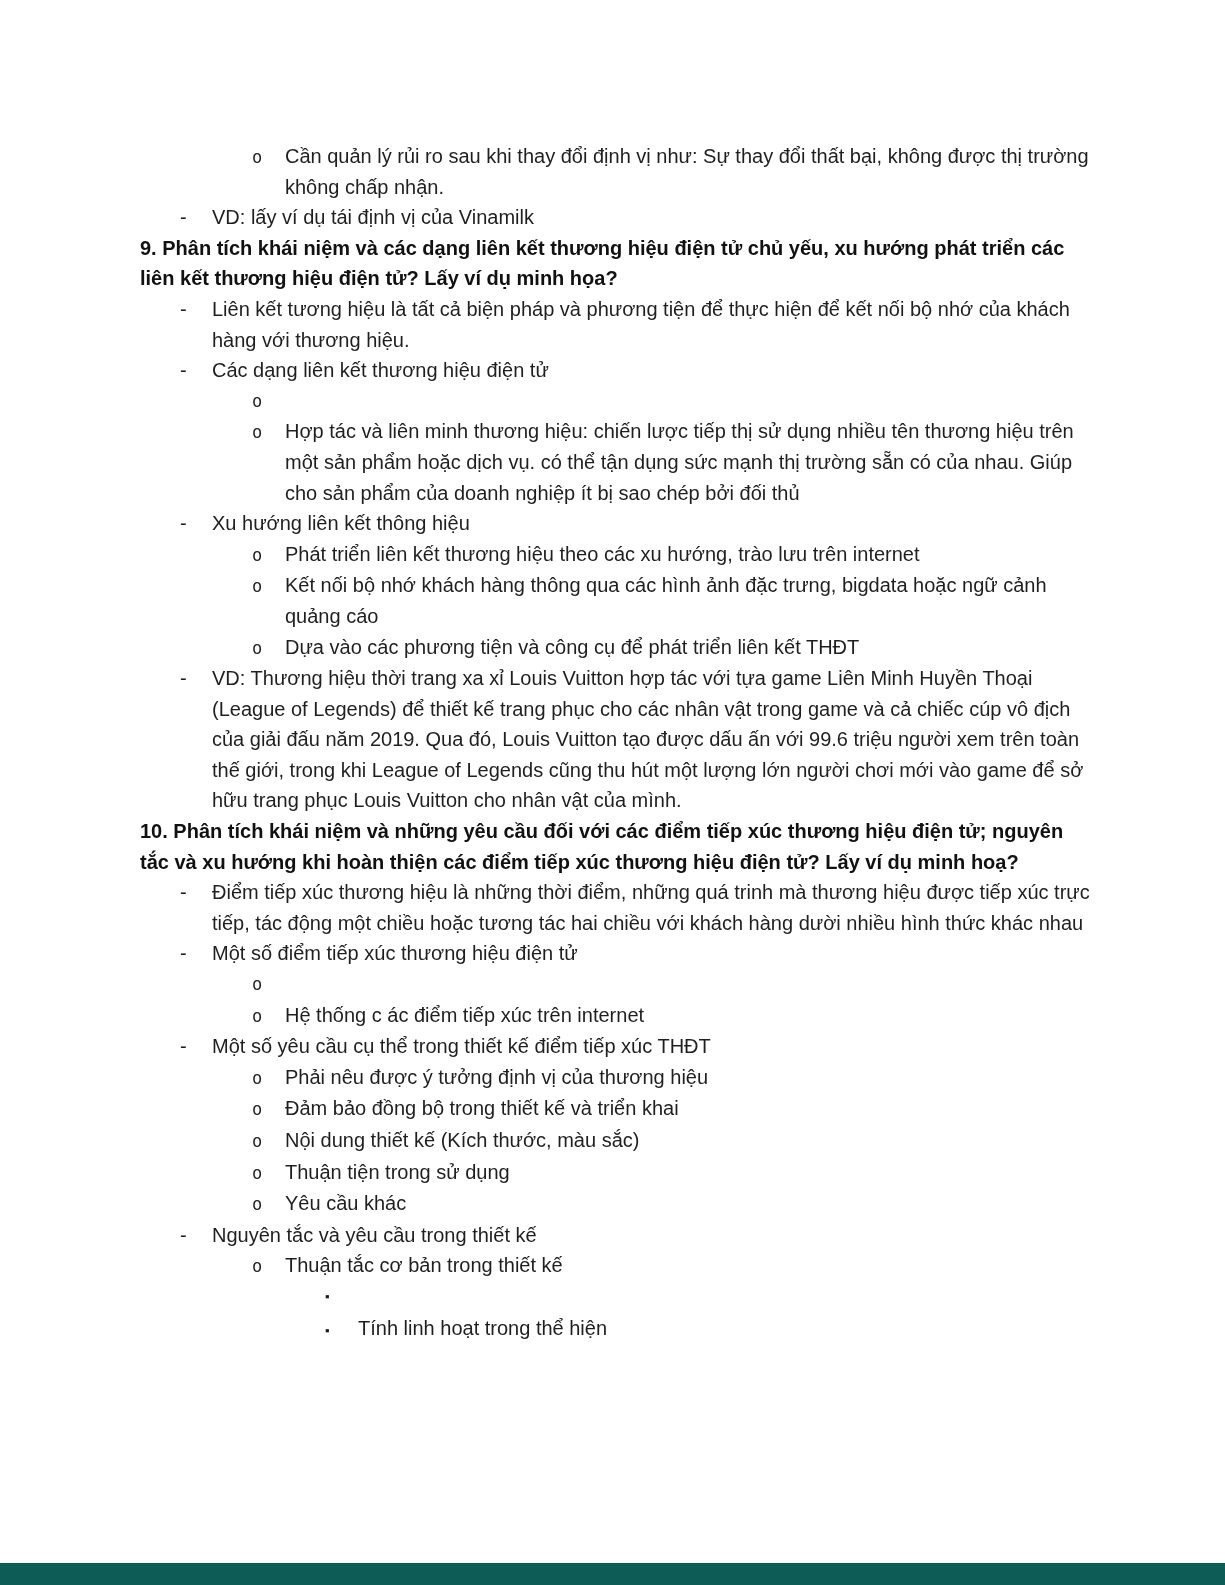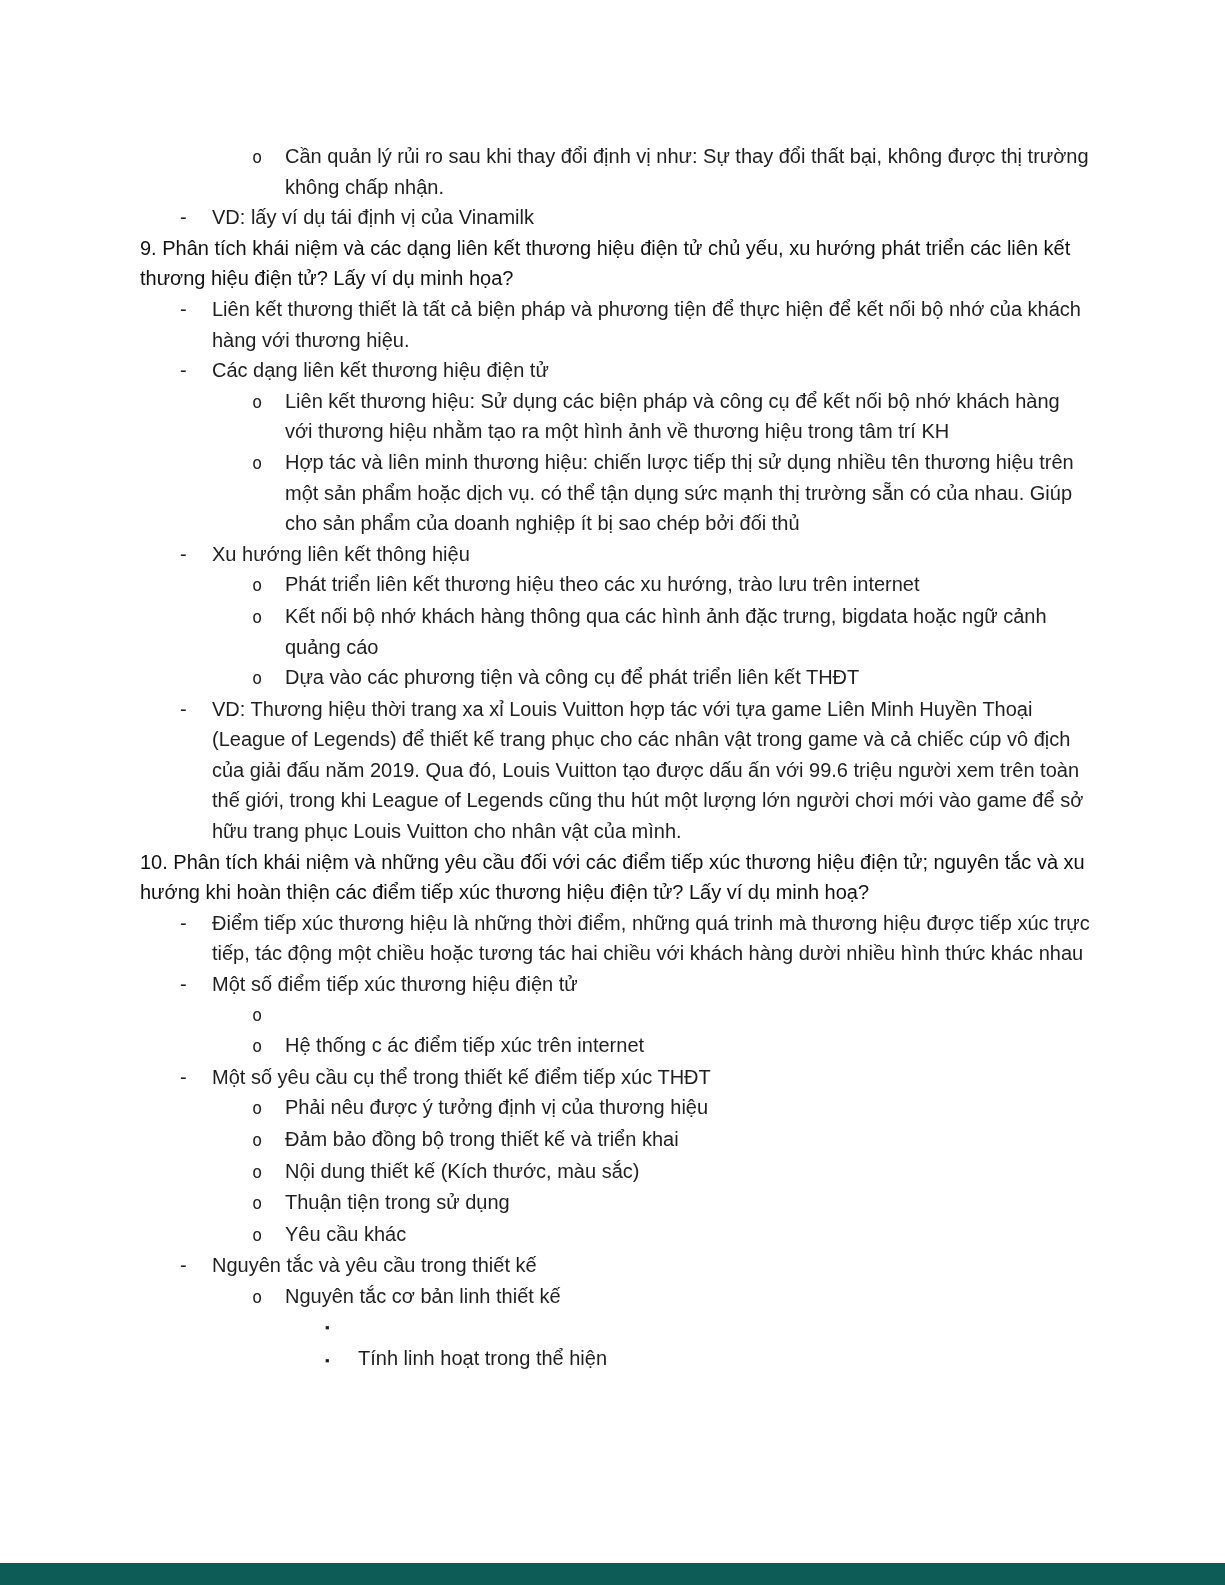--- a/index.html
+++ b/index.html
@@ -15,21 +15,21 @@
   }
   .doc {
     position: absolute;
     left: 140px;
     top: 141px;
     width: 952px;
     font-size: 20px;
     line-height: 30.6px;
   }
   .heading {
-    font-weight: normal;
+    font-weight: bold;
     color: #111111;
   }
   .li { display: flex; align-items: baseline; }
   .level1 { padding-left: 40px; }
   .level2 { padding-left: 112px; }
   .level3 { padding-left: 185px; }
   .marker { flex: 0 0 32px; }
   .m1 { flex-basis: 32px; }
   .m2 {
     flex-basis: 33px;
@@ -57,29 +57,28 @@
       <span class="marker m2">o</span>
       <span class="txt">Cần quản lý rủi ro sau khi thay đổi định vị như: Sự thay đổi thất bại, không được thị trường không chấp nhận.</span>
     </div>
     <div class="li level1">
       <span class="marker m1">-</span>
       <span class="txt">VD: lấy ví dụ tái định vị của Vinamilk</span>
     </div>
     <div class="heading">9. Phân tích khái niệm và các dạng liên kết thương hiệu điện tử chủ yếu, xu hướng phát triển các liên kết thương hiệu điện tử? Lấy ví dụ minh họa?</div>
     <div class="li level1">
       <span class="marker m1">-</span>
-      <span class="txt">Liên kết thương thiết là tất cả biện pháp và phương tiện để thực hiện để kết nối bộ nhớ của khách hàng với thương hiệu.</span>
+      <span class="txt">Liên kết tương hiệu là tất cả biện pháp và phương tiện để thực hiện để kết nối bộ nhớ của khách hàng với thương hiệu.</span>
     </div>
     <div class="li level1">
       <span class="marker m1">-</span>
       <span class="txt">Các dạng liên kết thương hiệu điện tử</span>
     </div>
     <div class="li level2">
       <span class="marker m2">o</span>
-      <span class="txt">Liên kết thương hiệu: Sử dụng các biện pháp và công cụ để kết nối bộ nhớ khách hàng với thương hiệu nhằm tạo ra một hình ảnh về thương hiệu trong tâm trí KH</span>
     </div>
     <div class="li level2">
       <span class="marker m2">o</span>
       <span class="txt">Hợp tác và liên minh thương hiệu: chiến lược tiếp thị sử dụng nhiều tên thương hiệu trên một sản phẩm hoặc dịch vụ. có thể tận dụng sức mạnh thị trường sẵn có của nhau. Giúp cho sản phẩm của doanh nghiệp ít bị sao chép bởi đối thủ</span>
     </div>
     <div class="li level1">
       <span class="marker m1">-</span>
       <span class="txt">Xu hướng liên kết thông hiệu</span>
     </div>
     <div class="li level2">
@@ -137,21 +136,21 @@
     <div class="li level2">
       <span class="marker m2">o</span>
       <span class="txt">Yêu cầu khác</span>
     </div>
     <div class="li level1">
       <span class="marker m1">-</span>
       <span class="txt">Nguyên tắc và yêu cầu trong thiết kế</span>
     </div>
     <div class="li level2">
       <span class="marker m2">o</span>
-      <span class="txt">Nguyên tắc cơ bản linh thiết kế</span>
+      <span class="txt">Thuận tắc cơ bản trong thiết kế</span>
     </div>
     <div class="li level3">
       <span class="marker m3">▪</span>
     </div>
     <div class="li level3">
       <span class="marker m3">▪</span>
       <span class="txt">Tính linh hoạt trong thể hiện</span>
     </div>
   </div>
 

